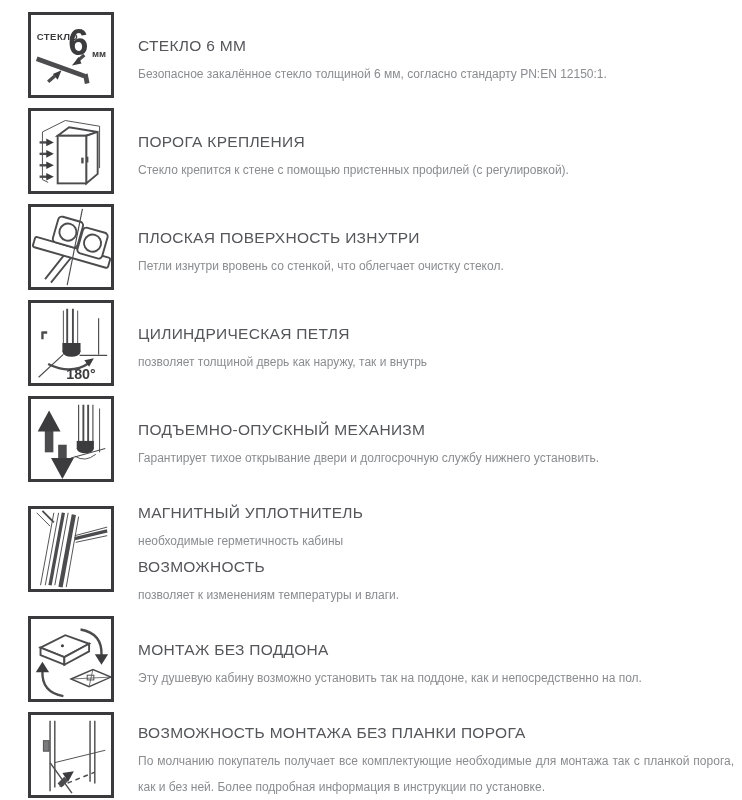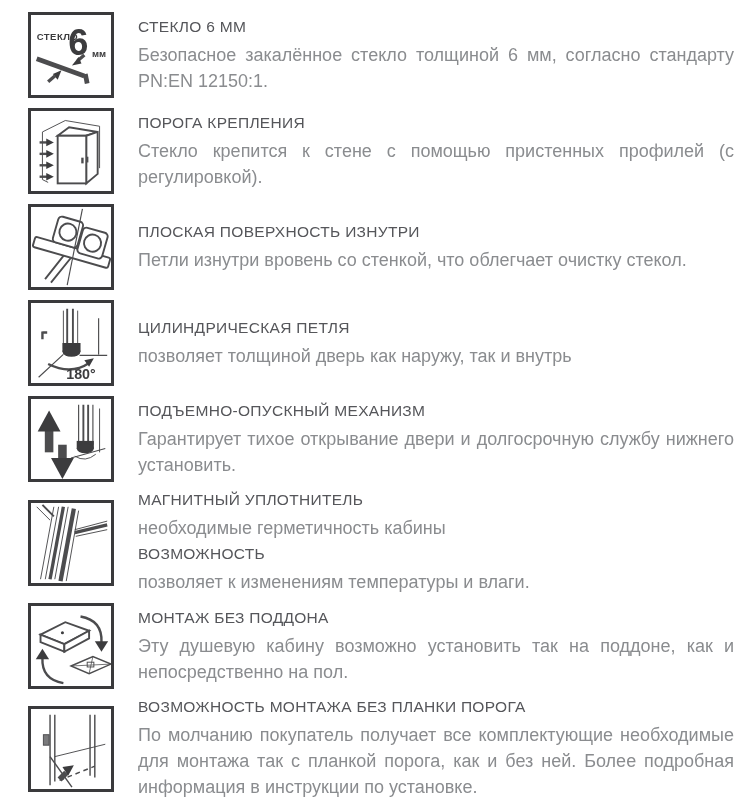--- a/index.html
+++ b/index.html
@@ -14,25 +14,25 @@
   }
   .iconbox {
     flex: 0 0 auto; width: 86px; height: 86px; box-sizing: border-box;
     border: 3px solid #3a3a3c; background: #ffffff;
     display: flex; align-items: center; justify-content: center;
   }
   .iconbox svg { display: block; }
   .text { flex: 1; max-width: 623px; }
   .title {
     font-size: 15.5px; color: #55565a; letter-spacing: 0.3px;
-    line-height: 20px; margin-bottom: 5px;
+    line-height: 20px; margin-bottom: 5px; margin-top: 13px;
   }
   .title.second { margin-top: 3px; }
   .body {
-    font-size: 18px; color: #8a8c8f; line-height: 26px;
+    font-size: 12px; color: #8a8c8f; line-height: 26px;
     text-align: justify;
   }
   
   .s { stroke: #4c4c4e; fill: none; }
   .sw { stroke: #4c4c4e; fill: #ffffff; }
   .f { fill: #3c3c3e; stroke: none; }
   svg text { fill: #3c3c3e; font-family: "Liberation Sans", sans-serif; }
 </style>
 </head>
 <body>

